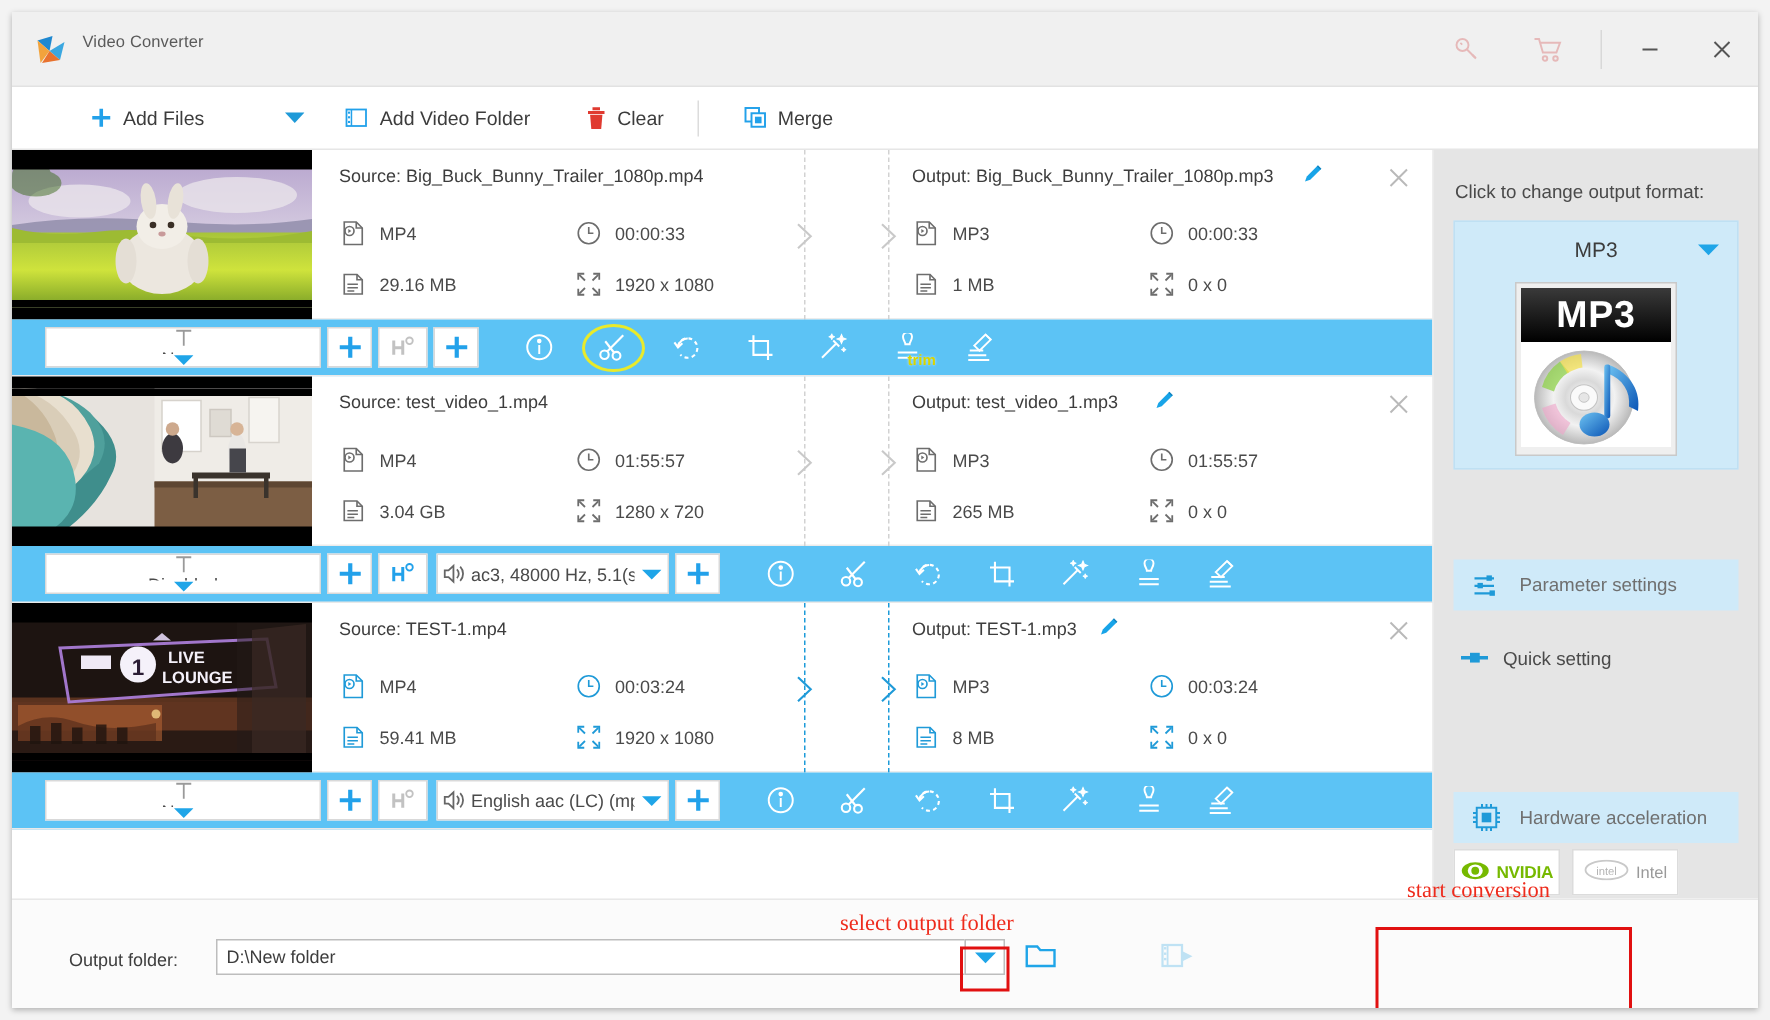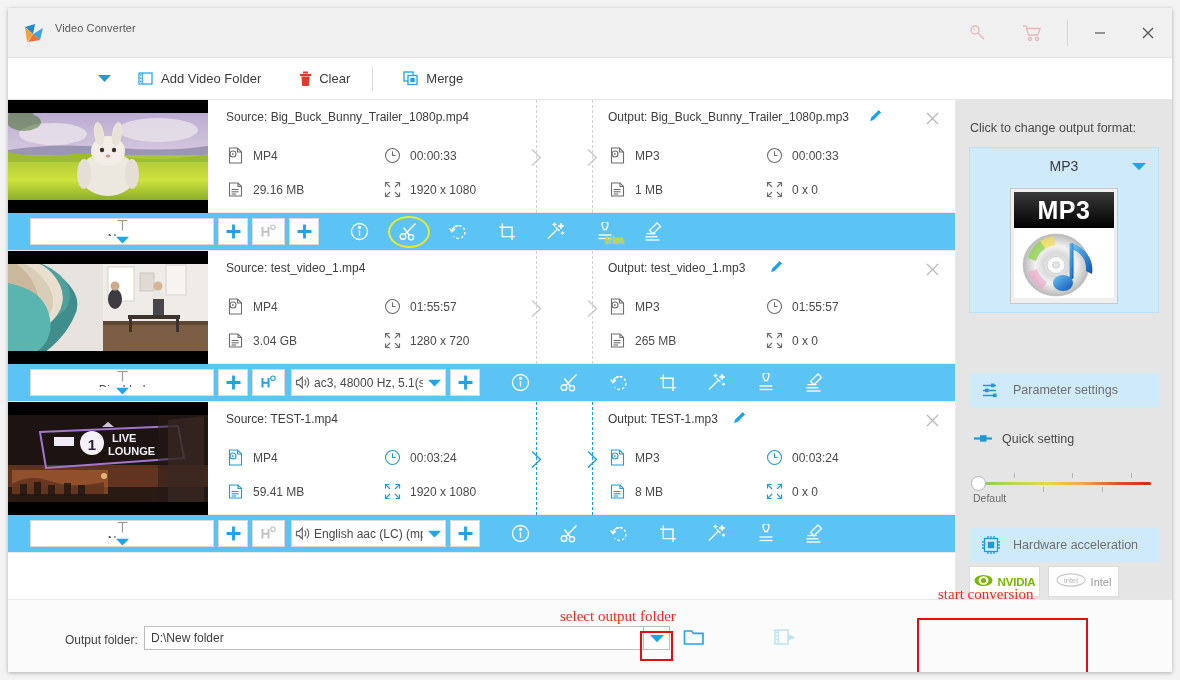--- a/index.html
+++ b/index.html
@@ -197,21 +197,21 @@
     display:flex; align-items:center; justify-content:center; gap:5px; cursor:pointer;
   }
   .gpu .txt { font-size:11px; color:#9a9a9a; }
   .nv-txt { font-size:11.5px; font-weight:bold; color:#76b900; letter-spacing:-.2px; }
 
   
   .bottom {
     position:absolute; left:0; bottom:0; width:100%; height:73px;
     background:#fbfbfb; border-top:1px solid #e8e8e8;
   }
-  .of-label { position:absolute; left:57px; top:33px; font-size:12px; color:#3d3d3d; }
+  .of-label { position:absolute; left:38px; top:33px; font-size:12px; color:#3d3d3d; }
   .of-input {
     position:absolute; left:136px; top:26px; width:500px; height:24px;
     background:#fff; border:1px solid #bdbdbd; padding:0 6px;
     display:flex; align-items:center; font-size:12px; color:#3d3d3d;
     cursor:text;
   }
   .of-caret-box {
     position:absolute; left:635px; top:26px; width:27px; height:24px;
     background:#fff; border:1px solid #bdbdbd;
     display:flex; align-items:center; justify-content:center; cursor:pointer;
@@ -271,20 +271,28 @@
       <div class="tb-icon win">
         <svg width="18" height="18" viewBox="0 0 18 18" stroke="#555" stroke-width="1.3" fill="none">
             <path d="M4 4 L14 14 M14 4 L4 14"></path>
           </svg>
       </div>
     </div>
   </div>
 
   <div class="toolbar">
     <div style="width:44px"></div>
+    <div class="tool-btn">
+      <span class="ic">
+        <svg width="15" height="15" viewBox="0 0 15 15">
+            <path d="M7.5 1.5 V13.5 M1.5 7.5 H13.5" stroke="#22a1ea" stroke-width="2.4"></path>
+          </svg>
+      </span>
+      <span>Add Files</span>
+    </div>
     <div style="width:38px"></div>
     <div class="tool-caret">
       <svg width="13" height="9" viewBox="0 0 13 9">
           <path d="M0 1 L6.5 8 L13 1 Z" fill="#1f9ad8"></path>
         </svg>
     </div>
     <div style="width:12px"></div>
     <div class="tool-btn">
       <span class="ic">
         <svg width="16" height="15" viewBox="0 0 16 15" fill="none" stroke="#22a1ea" stroke-width="1.2">
@@ -1145,30 +1153,20 @@
       <div class="quick">
         <span>
           <svg width="19" height="9" viewBox="0 0 19 9">
             <path d="M0 4.5 H18" stroke="#1f9ad8" stroke-width="2.2"></path>
             <rect x="6" y="1.2" width="6.5" height="6.5" fill="#1f9ad8"></rect>
           </svg>
         </span>
         <span class="lbl">Quick setting</span>
       </div>
 
-      <div class="slider-wrap">
-        <div class="sl-track"></div>
-        <div class="sl-tick" style="left:43px;top:5px"></div>
-        <div class="sl-tick" style="left:101px;top:5px"></div>
-        <div class="sl-tick" style="left:160px;top:5px"></div>
-        <div class="sl-tick" style="left:72px;top:19px"></div>
-        <div class="sl-tick" style="left:131px;top:19px"></div>
-        <div class="sl-knob"></div>
-        <div class="sl-lab">Default</div>
-      </div>
 
       <div class="rp-btn" id="hw-btn">
         <span class="ic">
           <svg width="20" height="20" viewBox="0 0 20 20" stroke="#1f9ad8" stroke-width="1.3" fill="none">
             <rect x="3.5" y="3.5" width="13" height="13"></rect>
             <rect x="6.8" y="6.8" width="6.4" height="6.4" fill="#1f9ad8" stroke="none"></rect>
             <path d="M7 3.5 V1 M10 3.5 V1 M13 3.5 V1 M7 16.5 V19 M10 16.5 V19 M13 16.5 V19"></path>
             <path d="M3.5 7 H1 M3.5 10 H1 M3.5 13 H1 M16.5 7 H19 M16.5 10 H19 M16.5 13 H19"></path>
           </svg>
         </span>

